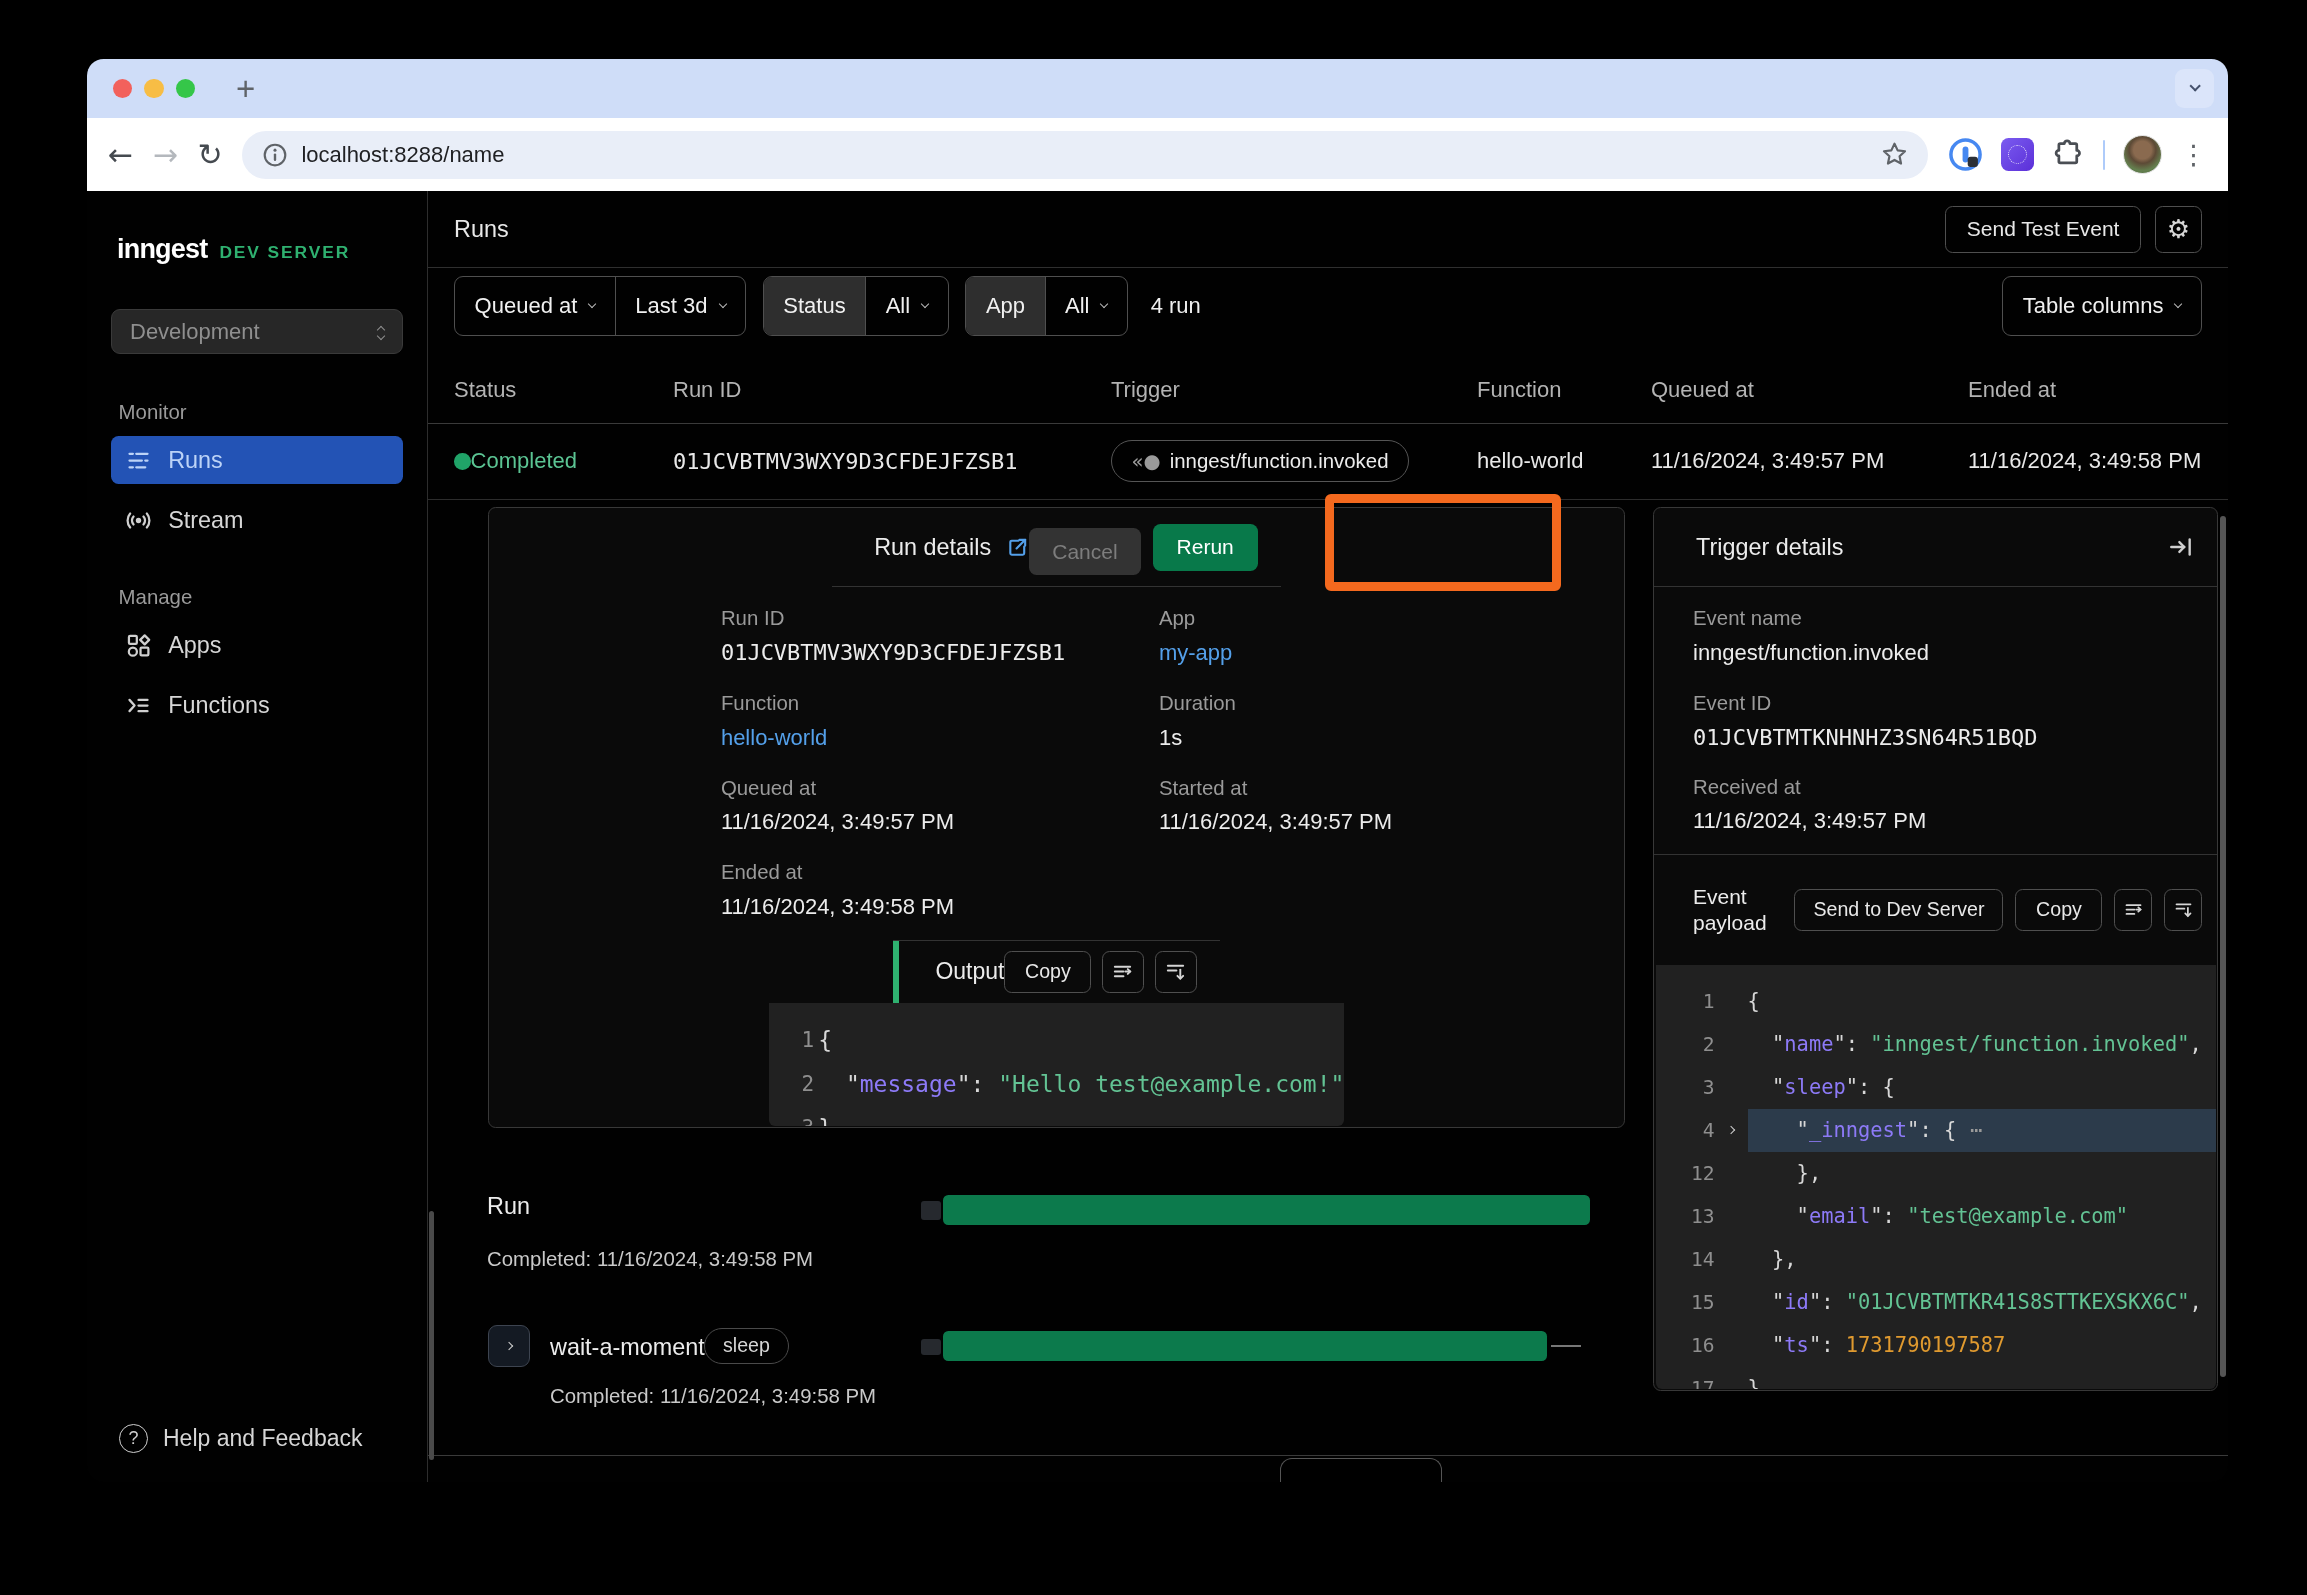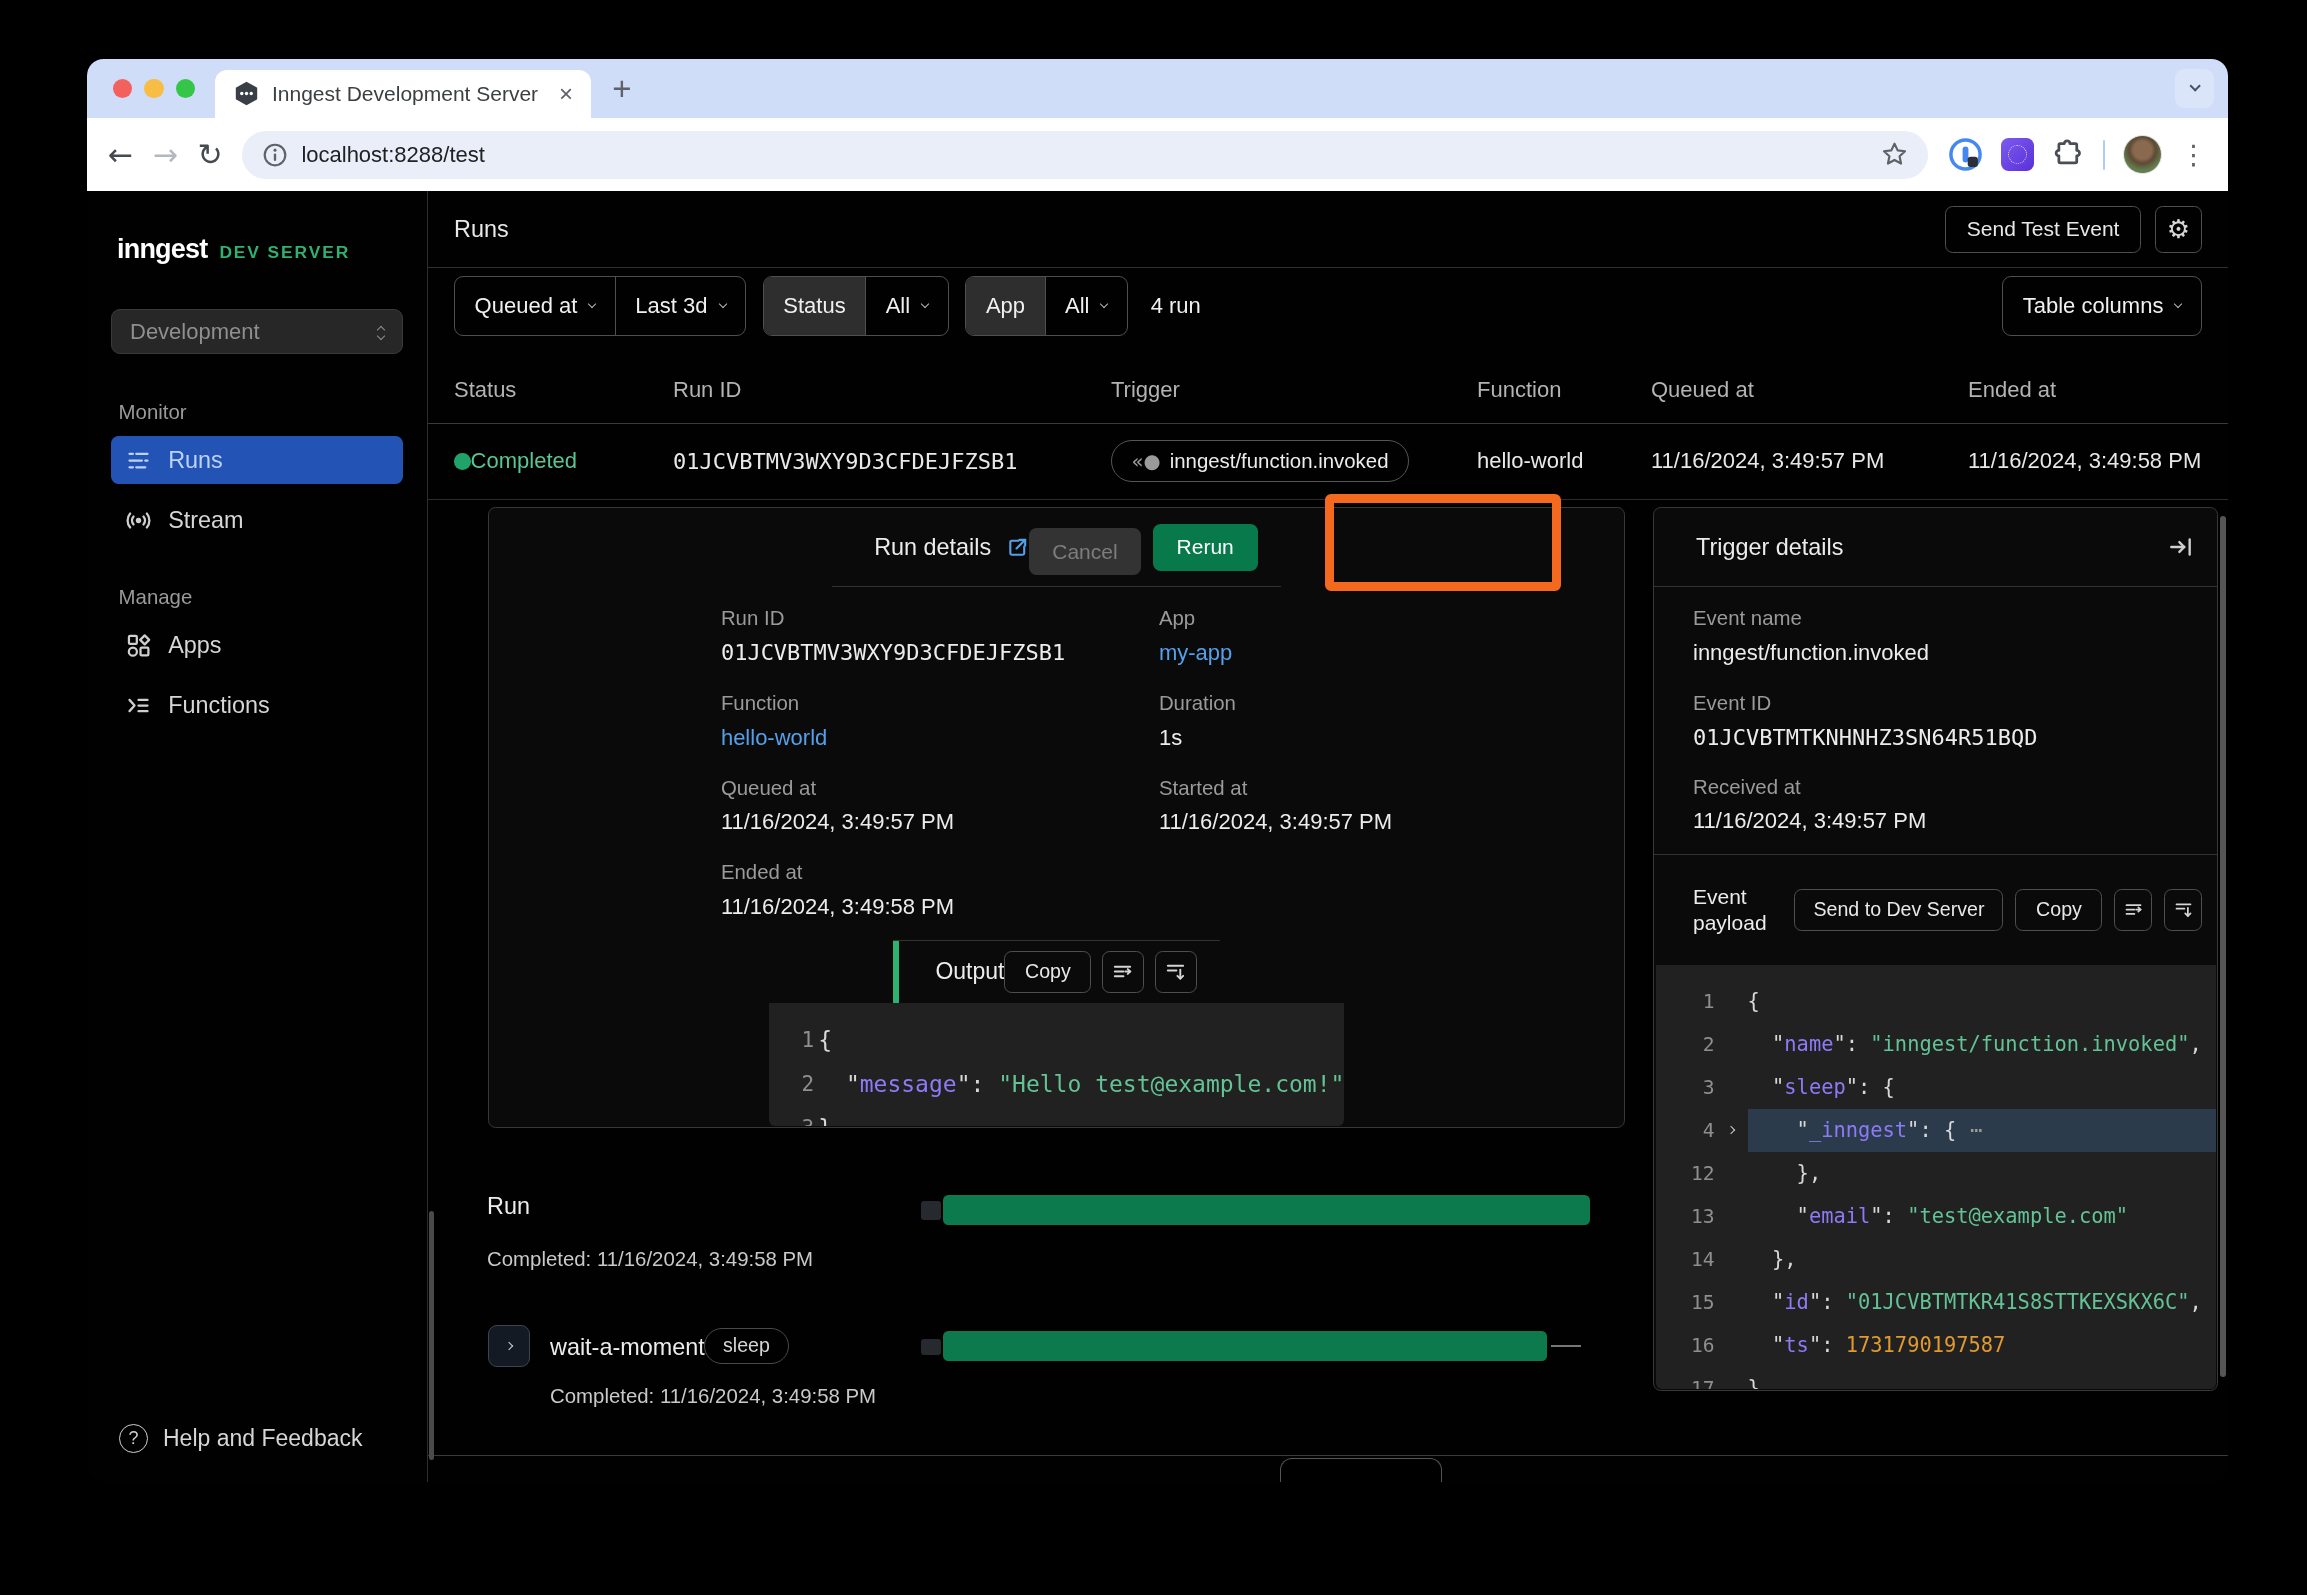--- a/index.html
+++ b/index.html
@@ -147,47 +147,37 @@
 <body>
 
 <div class="window">
 
   <div class="tabstrip">
     <div class="traffic">
       <span class="tl-red"></span>
       <span class="tl-yellow"></span>
       <span class="tl-green"></span>
     </div>
-    <div class="tab">
-      <svg width="27" height="27" viewBox="0 0 24 24">
-          <polygon points="12,1.5 21.5,6.8 21.5,17.2 12,22.5 2.5,17.2 2.5,6.8" fill="#3a3f47"></polygon>
-          <circle cx="7.8" cy="12" r="1.5" fill="#fff"></circle>
-          <circle cx="12" cy="12" r="1.5" fill="#fff"></circle>
-          <circle cx="16.2" cy="12" r="1.5" fill="#fff"></circle>
-        </svg>
-      <span class="tab-title">Inngest Development Server</span>
-      <span class="tab-close">×</span>
-    </div>
     <span class="newtab">+</span>
     <div class="tabstrip-caret">
         <span class="chv"></span>
       </div>
   </div>
 
   <div class="toolbar">
     <span class="nav-ic">←</span>
     <span class="nav-ic disabled">→</span>
     <span class="nav-ic">↻</span>
     <div class="urlbar">
       <svg width="26" height="26" viewBox="0 0 24 24">
           <circle cx="12" cy="12" r="9.5" fill="none" stroke="#5f6368" stroke-width="2"></circle>
           <circle cx="12" cy="7.5" r="1.4" fill="#5f6368"></circle>
           <rect x="10.9" y="10.5" width="2.2" height="7" rx="1.1" fill="#5f6368"></rect>
         </svg>
-      <span class="url-text">localhost:8288/test</span>
+      <span class="url-text">localhost:8288/name</span>
       <span class="spacer"></span>
       <svg width="29" height="29" viewBox="0 0 24 24">
           <path d="M12 3l2.6 5.6 6.1.7-4.5 4.2 1.2 6-5.4-3-5.4 3 1.2-6L3.3 9.3l6.1-.7z" fill="none" stroke="#5f6368" stroke-width="1.8" stroke-linejoin="round"></path>
         </svg>
     </div>
     <div class="ext-row">
       <svg class="onepw" viewBox="0 0 24 24">
           <circle cx="12" cy="12" r="10" fill="#fff" stroke="#4688f1" stroke-width="2.4"></circle>
           <rect x="10" y="6.5" width="4" height="11" rx="2" fill="#4688f1"></rect>
           <rect x="13.5" y="13.5" width="7" height="7" rx="2" fill="#2b2f36"></rect>

